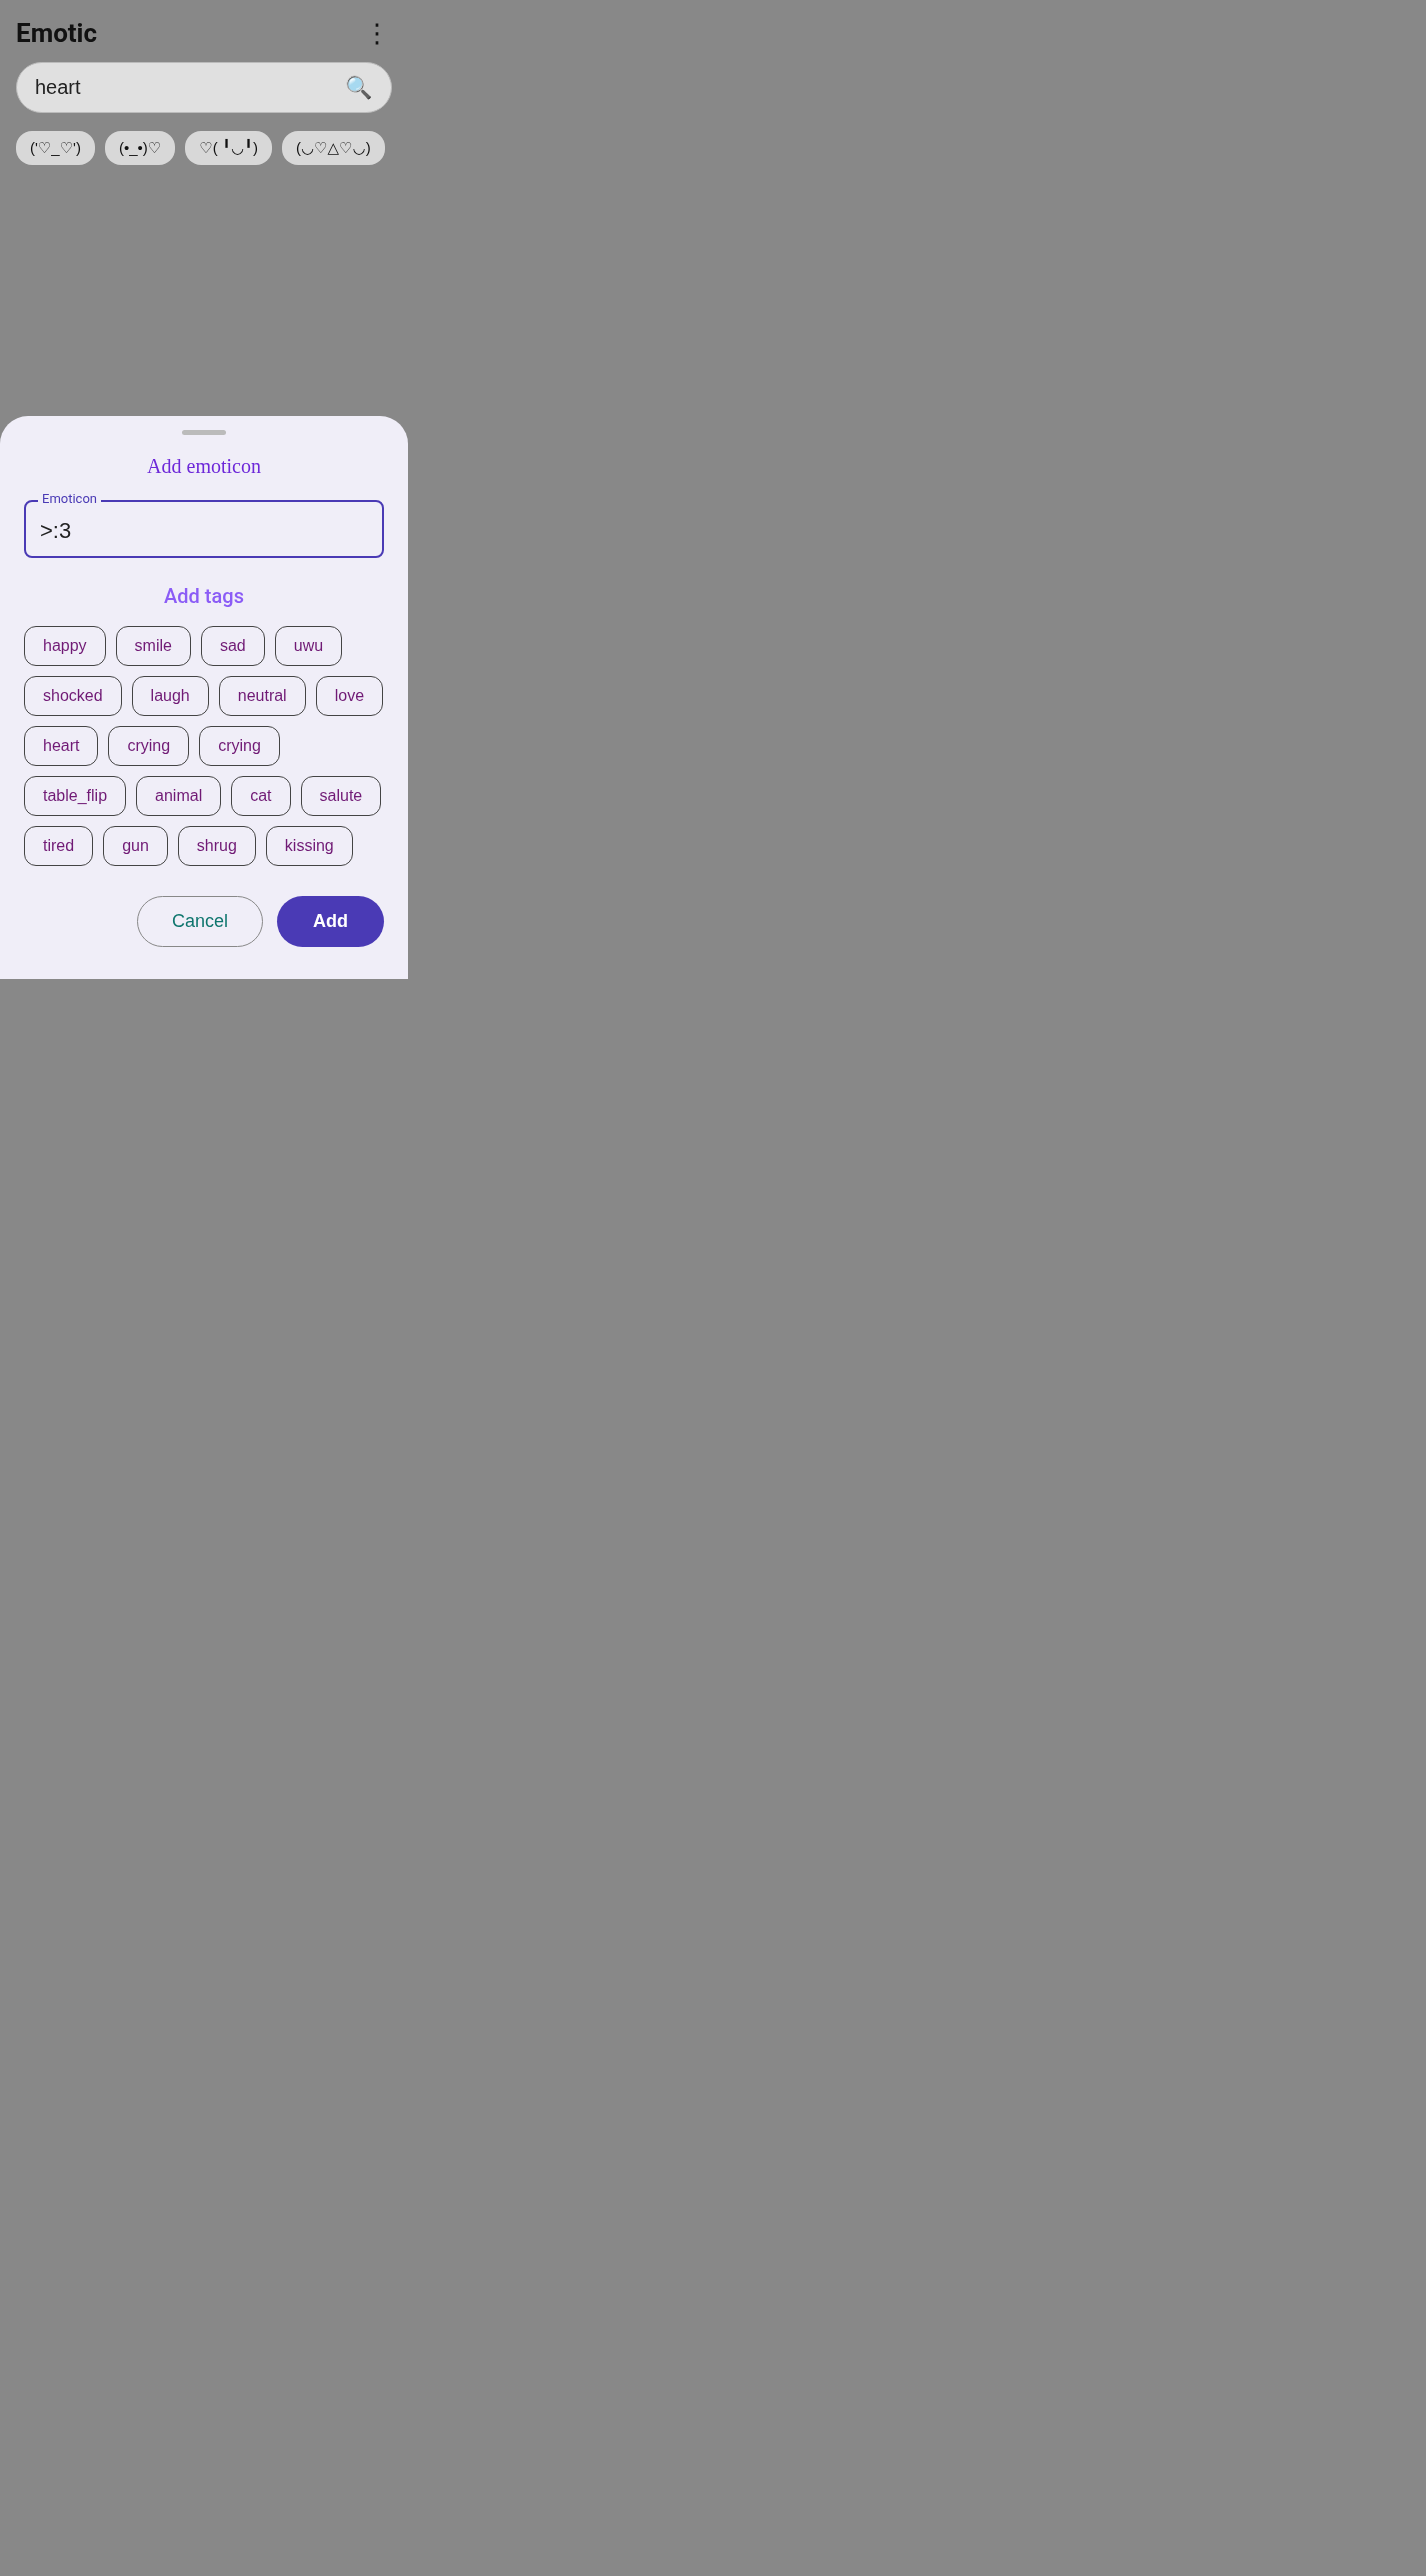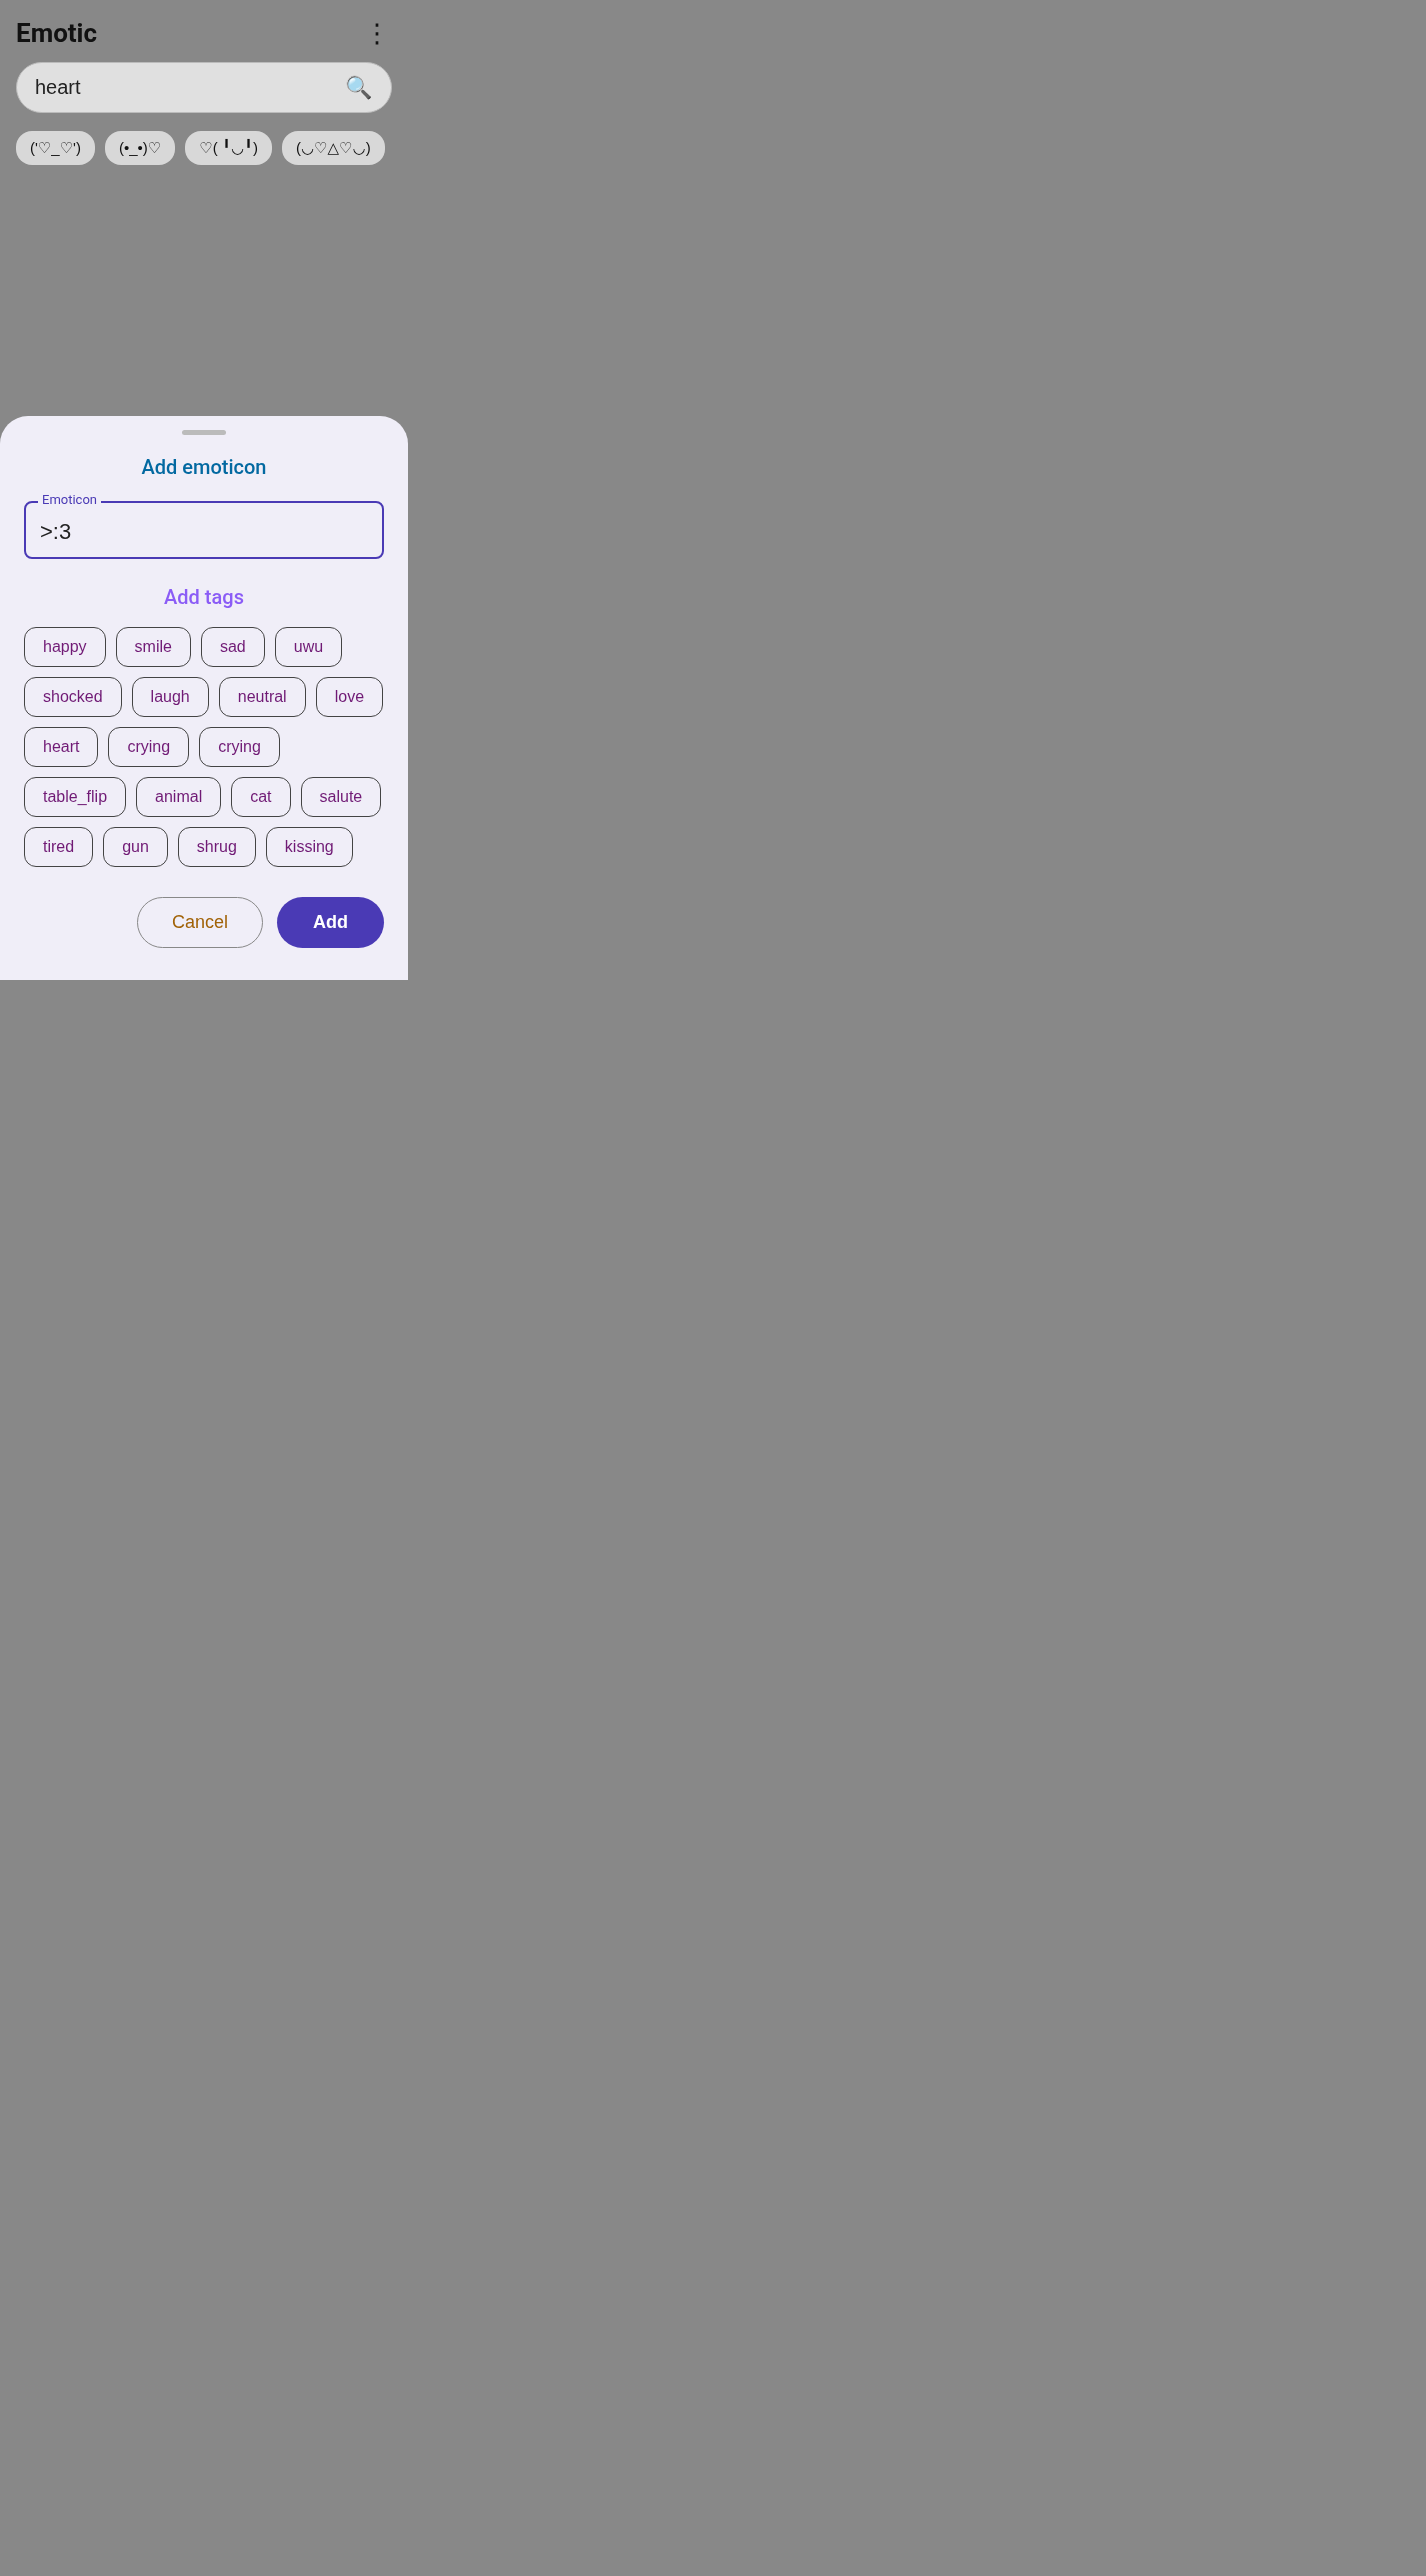--- a/index.html
+++ b/index.html
@@ -105,22 +105,23 @@
       width: 44px;
       height: 5px;
       background: #bbb;
       border-radius: 4px;
     }
 
     .sheet-title {
       text-align: center;
       font-size: 20px;
       font-weight: 500;
-      color: #0369a1;
+      color: #6d28d9;
       margin: 10px 0 22px 0;
+      font-family: Liberation Serif, serif;
     }
 
     .emoticon-field-wrap {
       position: relative;
       border: 2px solid #4a3ab5;
       border-radius: 8px;
       padding: 16px 14px 12px 14px;
       margin-bottom: 26px;
       background: transparent;
     }
@@ -178,21 +179,21 @@
       gap: 14px;
       margin-top: 20px;
     }
 
     .btn-cancel {
       padding: 14px 34px;
       border-radius: 30px;
       border: 1.5px solid #888;
       background: transparent;
       font-size: 18px;
-      color: #a16207;
+      color: #0f766e;
       font-weight: 500;
       cursor: pointer;
     }
 
     .btn-add {
       padding: 14px 36px;
       border-radius: 30px;
       border: none;
       background: #4a3ab5;
       font-size: 18px;

